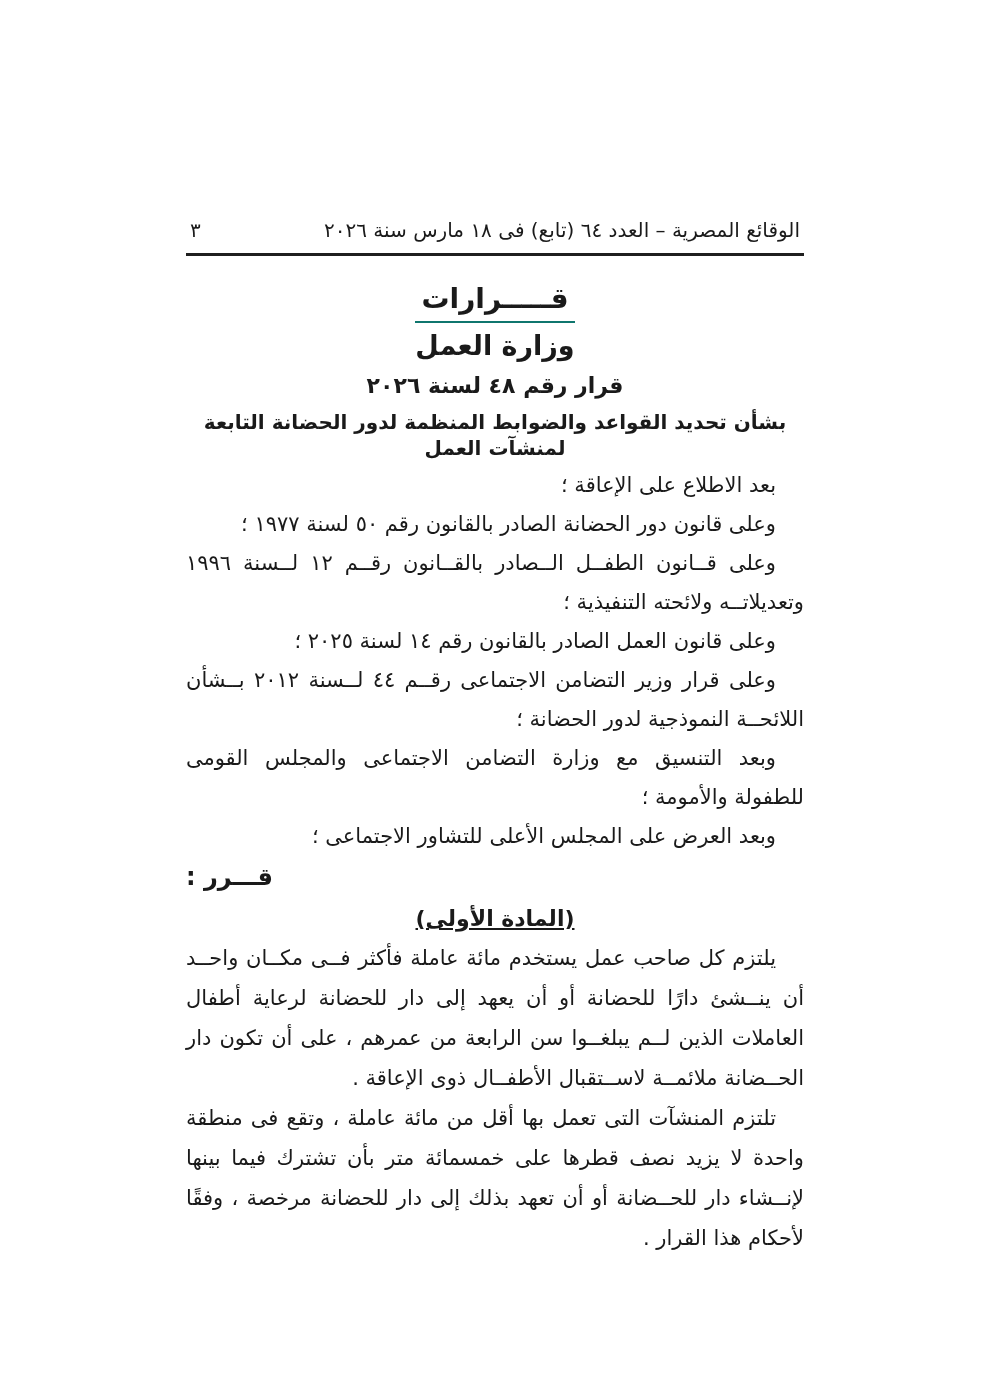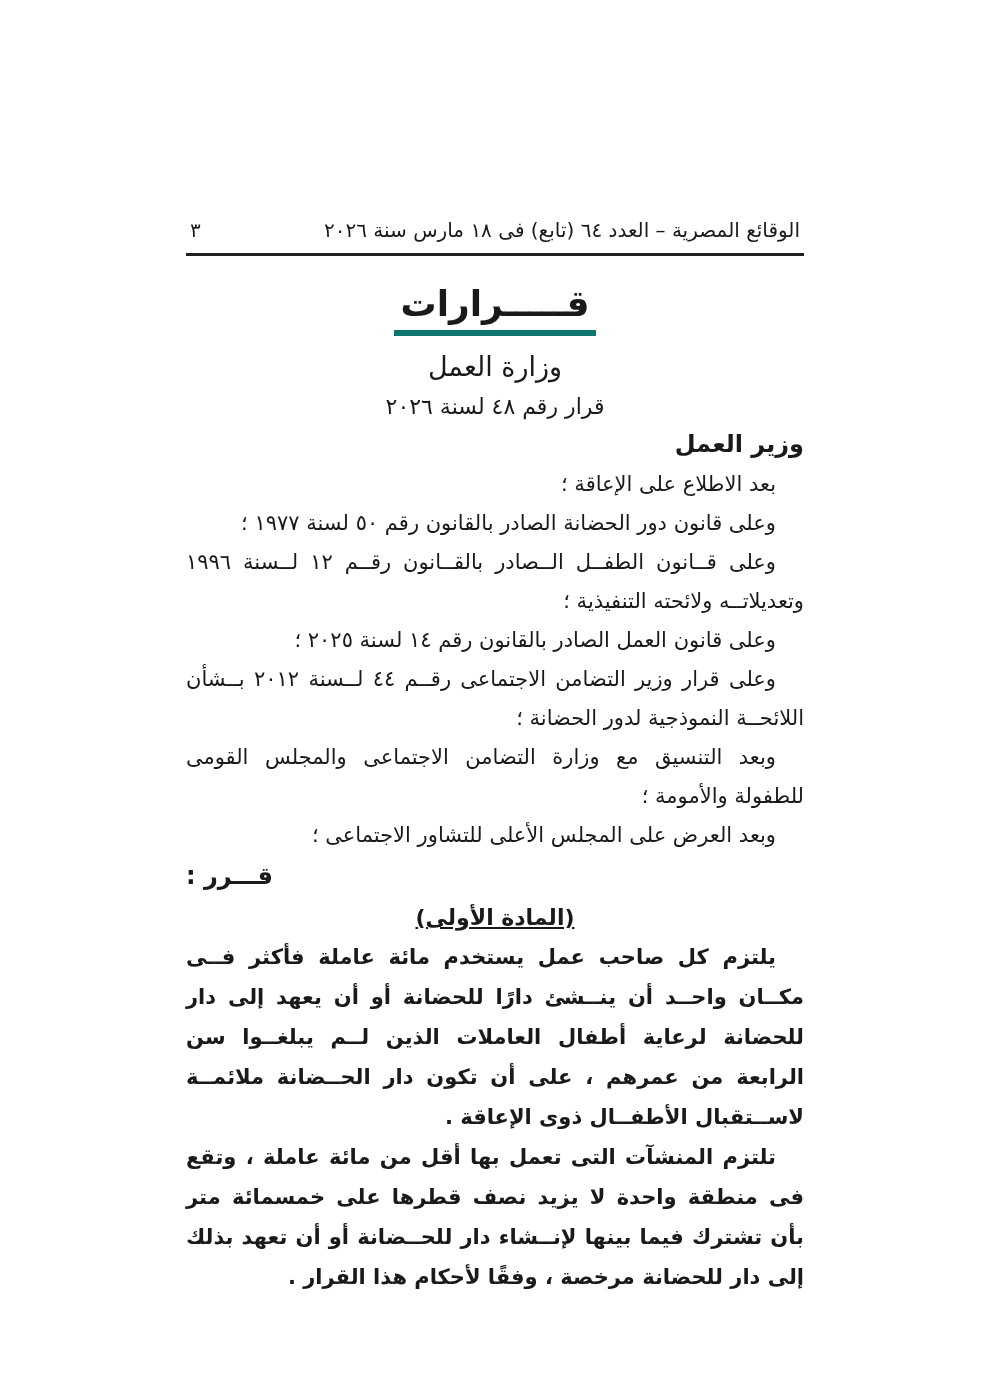--- a/index.html
+++ b/index.html
@@ -40,38 +40,38 @@
     border-top: 3px solid #1f1f1f;
     margin-top: 9px;
     height: 0;
   }
   .section-title-wrap {
     text-align: center;
     margin-top: 26px;
   }
   .section-title {
     display: inline-block;
-    font-size: 36px;
+    font-size: 28px;
     font-weight: bold;
     line-height: 1.2;
     padding: 0 6px 5px 6px;
-    border-bottom: 6px solid #0f766e;
+    border-bottom: 2px solid #0f766e;
     text-align: center;
   }
   .ministry {
     text-align: center;
     font-size: 27px;
-    font-weight: normal;
-    margin-top: 13px;
+    font-weight: bold;
+    margin-top: 5px;
     line-height: 1.3;
   }
   .decree-number {
     text-align: center;
     font-size: 22px;
-    font-weight: normal;
+    font-weight: bold;
     margin-top: 9px;
     line-height: 1.3;
   }
   .decree-subject {
     text-align: center;
     font-size: 20px;
     font-weight: bold;
     margin-top: 9px;
     line-height: 1.3;
   }
@@ -104,21 +104,20 @@
     line-height: 38px;
     margin-top: 3px;
     text-decoration: underline;
   }
   .article-body {
     font-size: 21px;
     line-height: 40px;
     margin: 0;
     text-align: justify;
     text-indent: 28px;
-    font-weight: bold;
   }
 </style>
 </head>
 <body>
 
 <div class="page">
   <div class="content">
 
     <div class="header-row">
       <span class="header-title">الوقائع المصرية – العدد ٦٤ (تابع) فى ١٨ مارس سنة ٢٠٢٦</span>
@@ -128,22 +127,22 @@
     <div class="rule"></div>
 
     <div class="section-title-wrap">
       <span class="section-title">قـــــرارات</span>
     </div>
 
     <div class="ministry">وزارة العمل</div>
 
     <div class="decree-number">قرار رقم ٤٨ لسنة ٢٠٢٦</div>
 
+    <div class="decree-subject">بشأن تحديد القواعد والضوابط المنظمة لدور الحضانة التابعة لمنشآت العمل</div>
 
-    <div class="issuer">وزير العمل</div>
 
     <div class="preamble">
       <p class="body-line">بعد الاطلاع على الإعاقة ؛</p>
       <p class="body-line">وعلى قانون دور الحضانة الصادر بالقانون رقم ٥٠ لسنة ١٩٧٧ ؛</p>
       <p class="body-line">وعلى قــانون الطفــل الــصادر بالقــانون رقــم ١٢ لــسنة ١٩٩٦ وتعديلاتــه ولائحته التنفيذية ؛</p>
       <p class="body-line">وعلى قانون العمل الصادر بالقانون رقم ١٤ لسنة ٢٠٢٥ ؛</p>
       <p class="body-line">وعلى قرار وزير التضامن الاجتماعى رقــم ٤٤ لــسنة ٢٠١٢ بــشأن اللائحــة النموذجية لدور الحضانة ؛</p>
       <p class="body-line">وبعد التنسيق مع وزارة التضامن الاجتماعى والمجلس القومى للطفولة والأمومة ؛</p>
       <p class="body-line">وبعد العرض على المجلس الأعلى للتشاور الاجتماعى ؛</p>
     </div>

